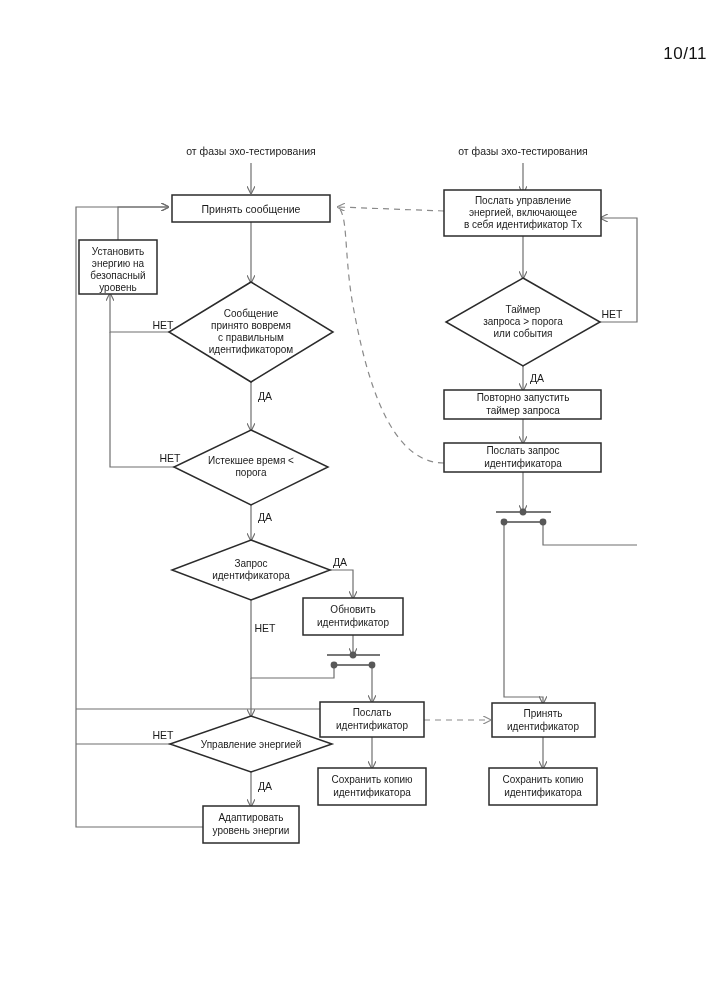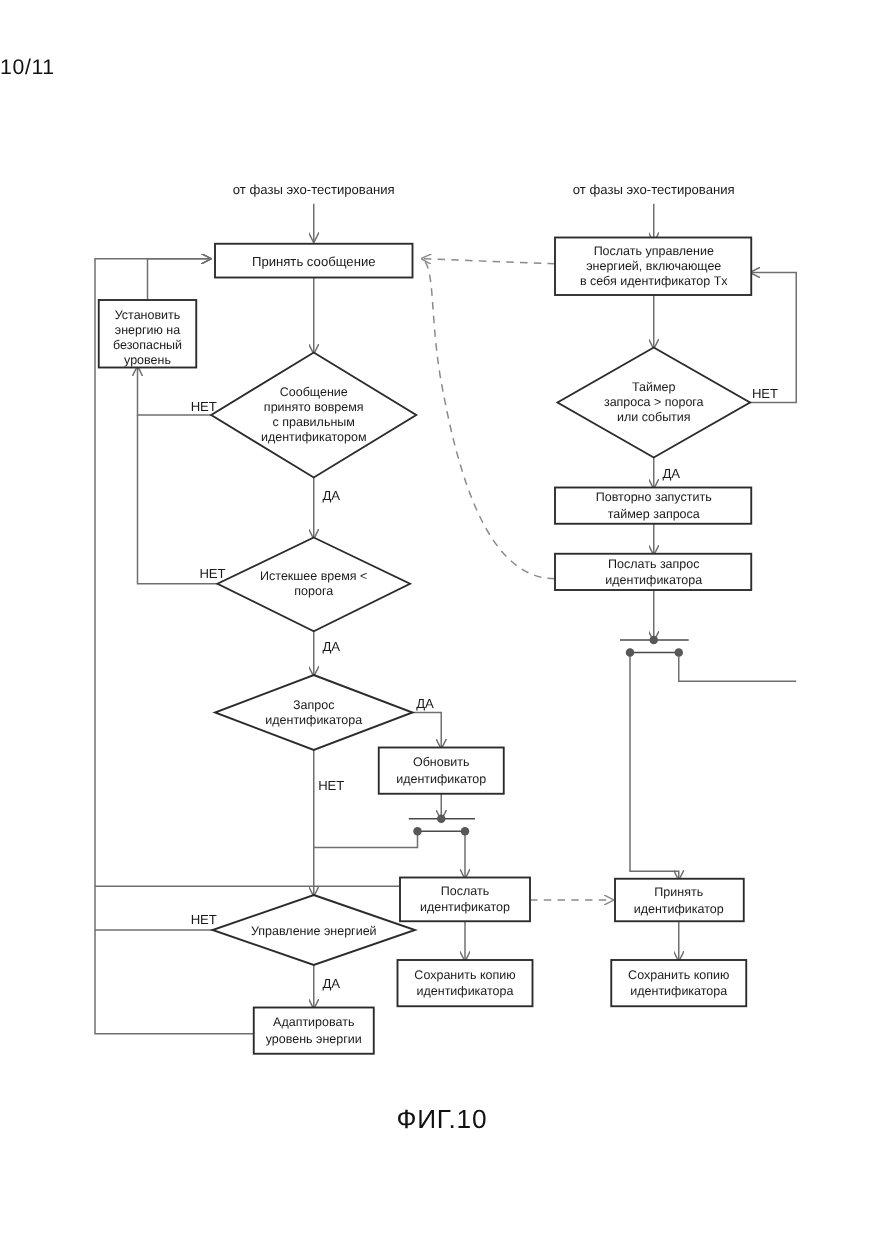--- a/index.html
+++ b/index.html
@@ -19,21 +19,21 @@
     position: relative;
     width: 707px;
     height: 1000px;
     background: #ffffff;
   }
   .page-number {
     position: absolute;
     top: 44px;
     left: 0;
     width: 707px;
-    text-align: left;
+    text-align: right;
     font-size: 17px;
     letter-spacing: 0.5px;
     color: #111;
   }
   .figure-caption {
     position: absolute;
     top: 884px;
     left: 0;
     width: 707px;
     text-align: center;
@@ -265,15 +265,14 @@
     </g>
 
     <g>
       <rect class="shape-fill stroke-box" x="489" y="768" width="108" height="37"></rect>
       <text class="node-text-sm" x="543" y="783" text-anchor="middle">Сохранить копию</text>
       <text class="node-text-sm" x="543" y="796" text-anchor="middle">идентификатора</text>
     </g>
 
   </svg>
 
-  <div class="figure-caption">ФИГ.10</div>
 
 </div>
 
 </body></html>

